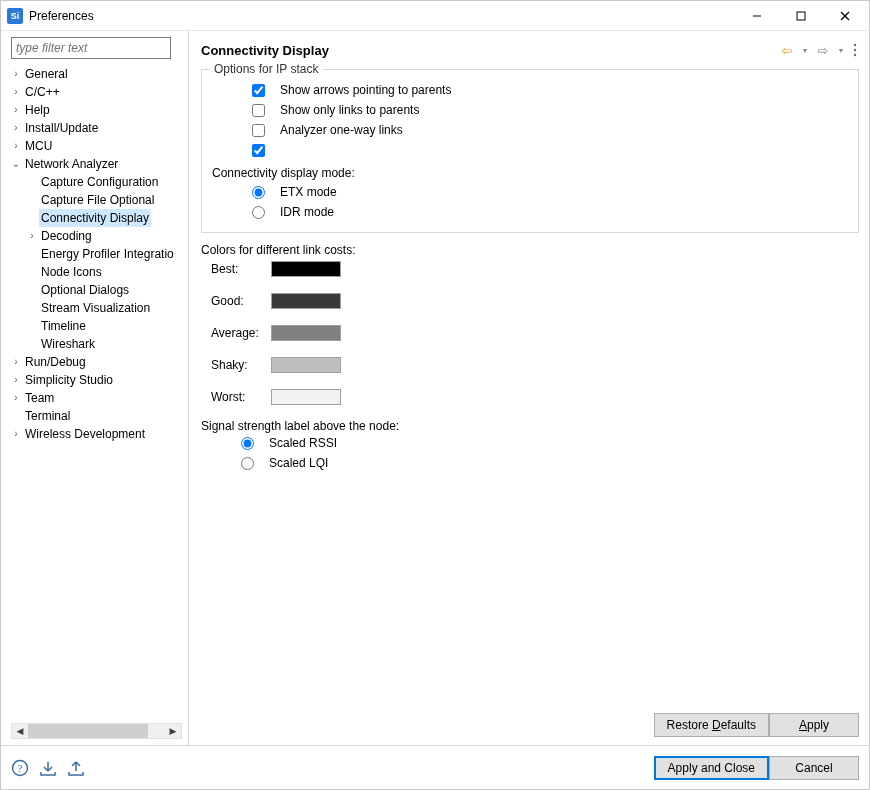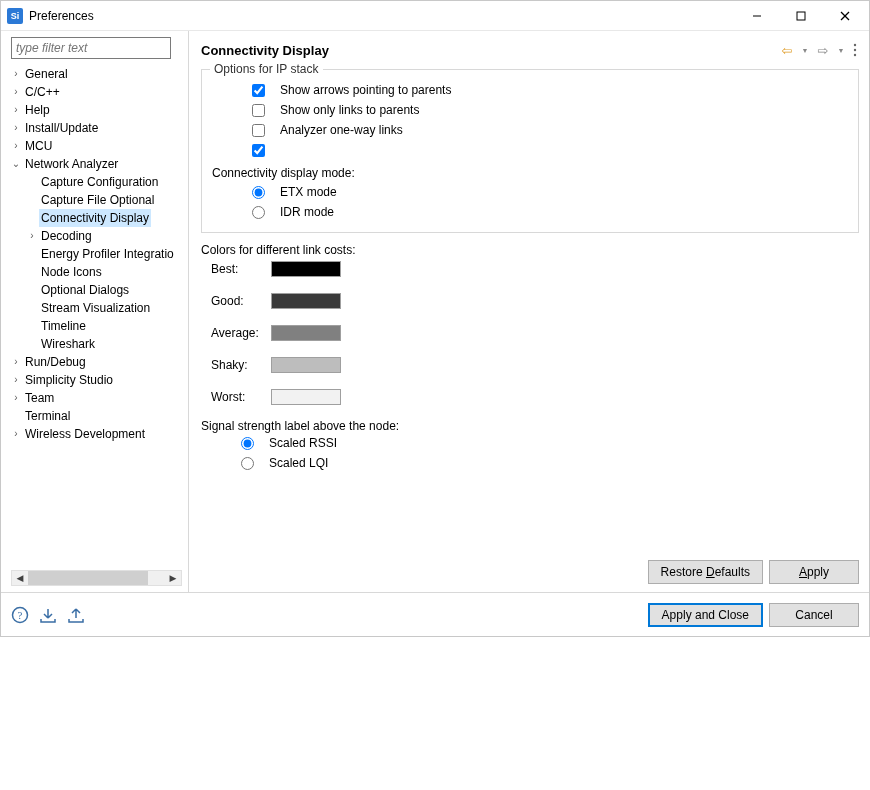--- a/index.html
+++ b/index.html
@@ -6,21 +6,21 @@
   html, body {
     margin: 0; padding: 0;
     font-family: "Segoe UI", Tahoma, sans-serif;
     font-size: 12px;
     color: #000;
     background: #fff;
     width: 870px; height: 790px;
     overflow: hidden;
   }
   .window {
-    width: 870px; height: 637px;
+    width: 870px; height: 790px;
     border: 1px solid #c8c8c8;
     display: flex; flex-direction: column;
     background: #fff;
   }
   .titlebar {
     height: 30px;
     display: flex; align-items: center;
     padding: 0 2px 0 6px;
     border-bottom: 1px solid #e8e8e8;
   }
@@ -168,21 +168,21 @@
     margin-top: 4px;
   }
   .color-swatch {
     height: 16px;
     width: 70px;
     border: 1px solid #9f9f9f;
   }
 
   .button-row-inner {
     margin-top: auto;
-    display: flex; justify-content: flex-end; gap: 6px;
+    display: flex; justify-content: flex-end; 
     padding: 4px 0 8px 0;
   }
   .btn {
     min-width: 90px; height: 24px;
     border: 1px solid #adadad;
     background: #e1e1e1;
     font-size: 12px;
     padding: 0 12px;
     cursor: default;
   }
@@ -195,21 +195,21 @@
     display: flex; align-items: center;
     padding: 0 10px;
     gap: 10px;
   }
   .footer-left { display: flex; align-items: center; gap: 10px; flex: 1; }
   .footer-icon {
     width: 18px; height: 18px;
     display: inline-flex; align-items: center; justify-content: center;
     color: #3a6ea5;
   }
-  .footer-buttons { display: flex; gap: 6px; }
+  .footer-buttons { display: flex; gap: 0; }
 
 </style>
 </head>
 <body>
 
 <div class="window">
 
   <div class="titlebar">
     <div class="app-icon">Si</div>
     <div class="title">Preferences</div>

